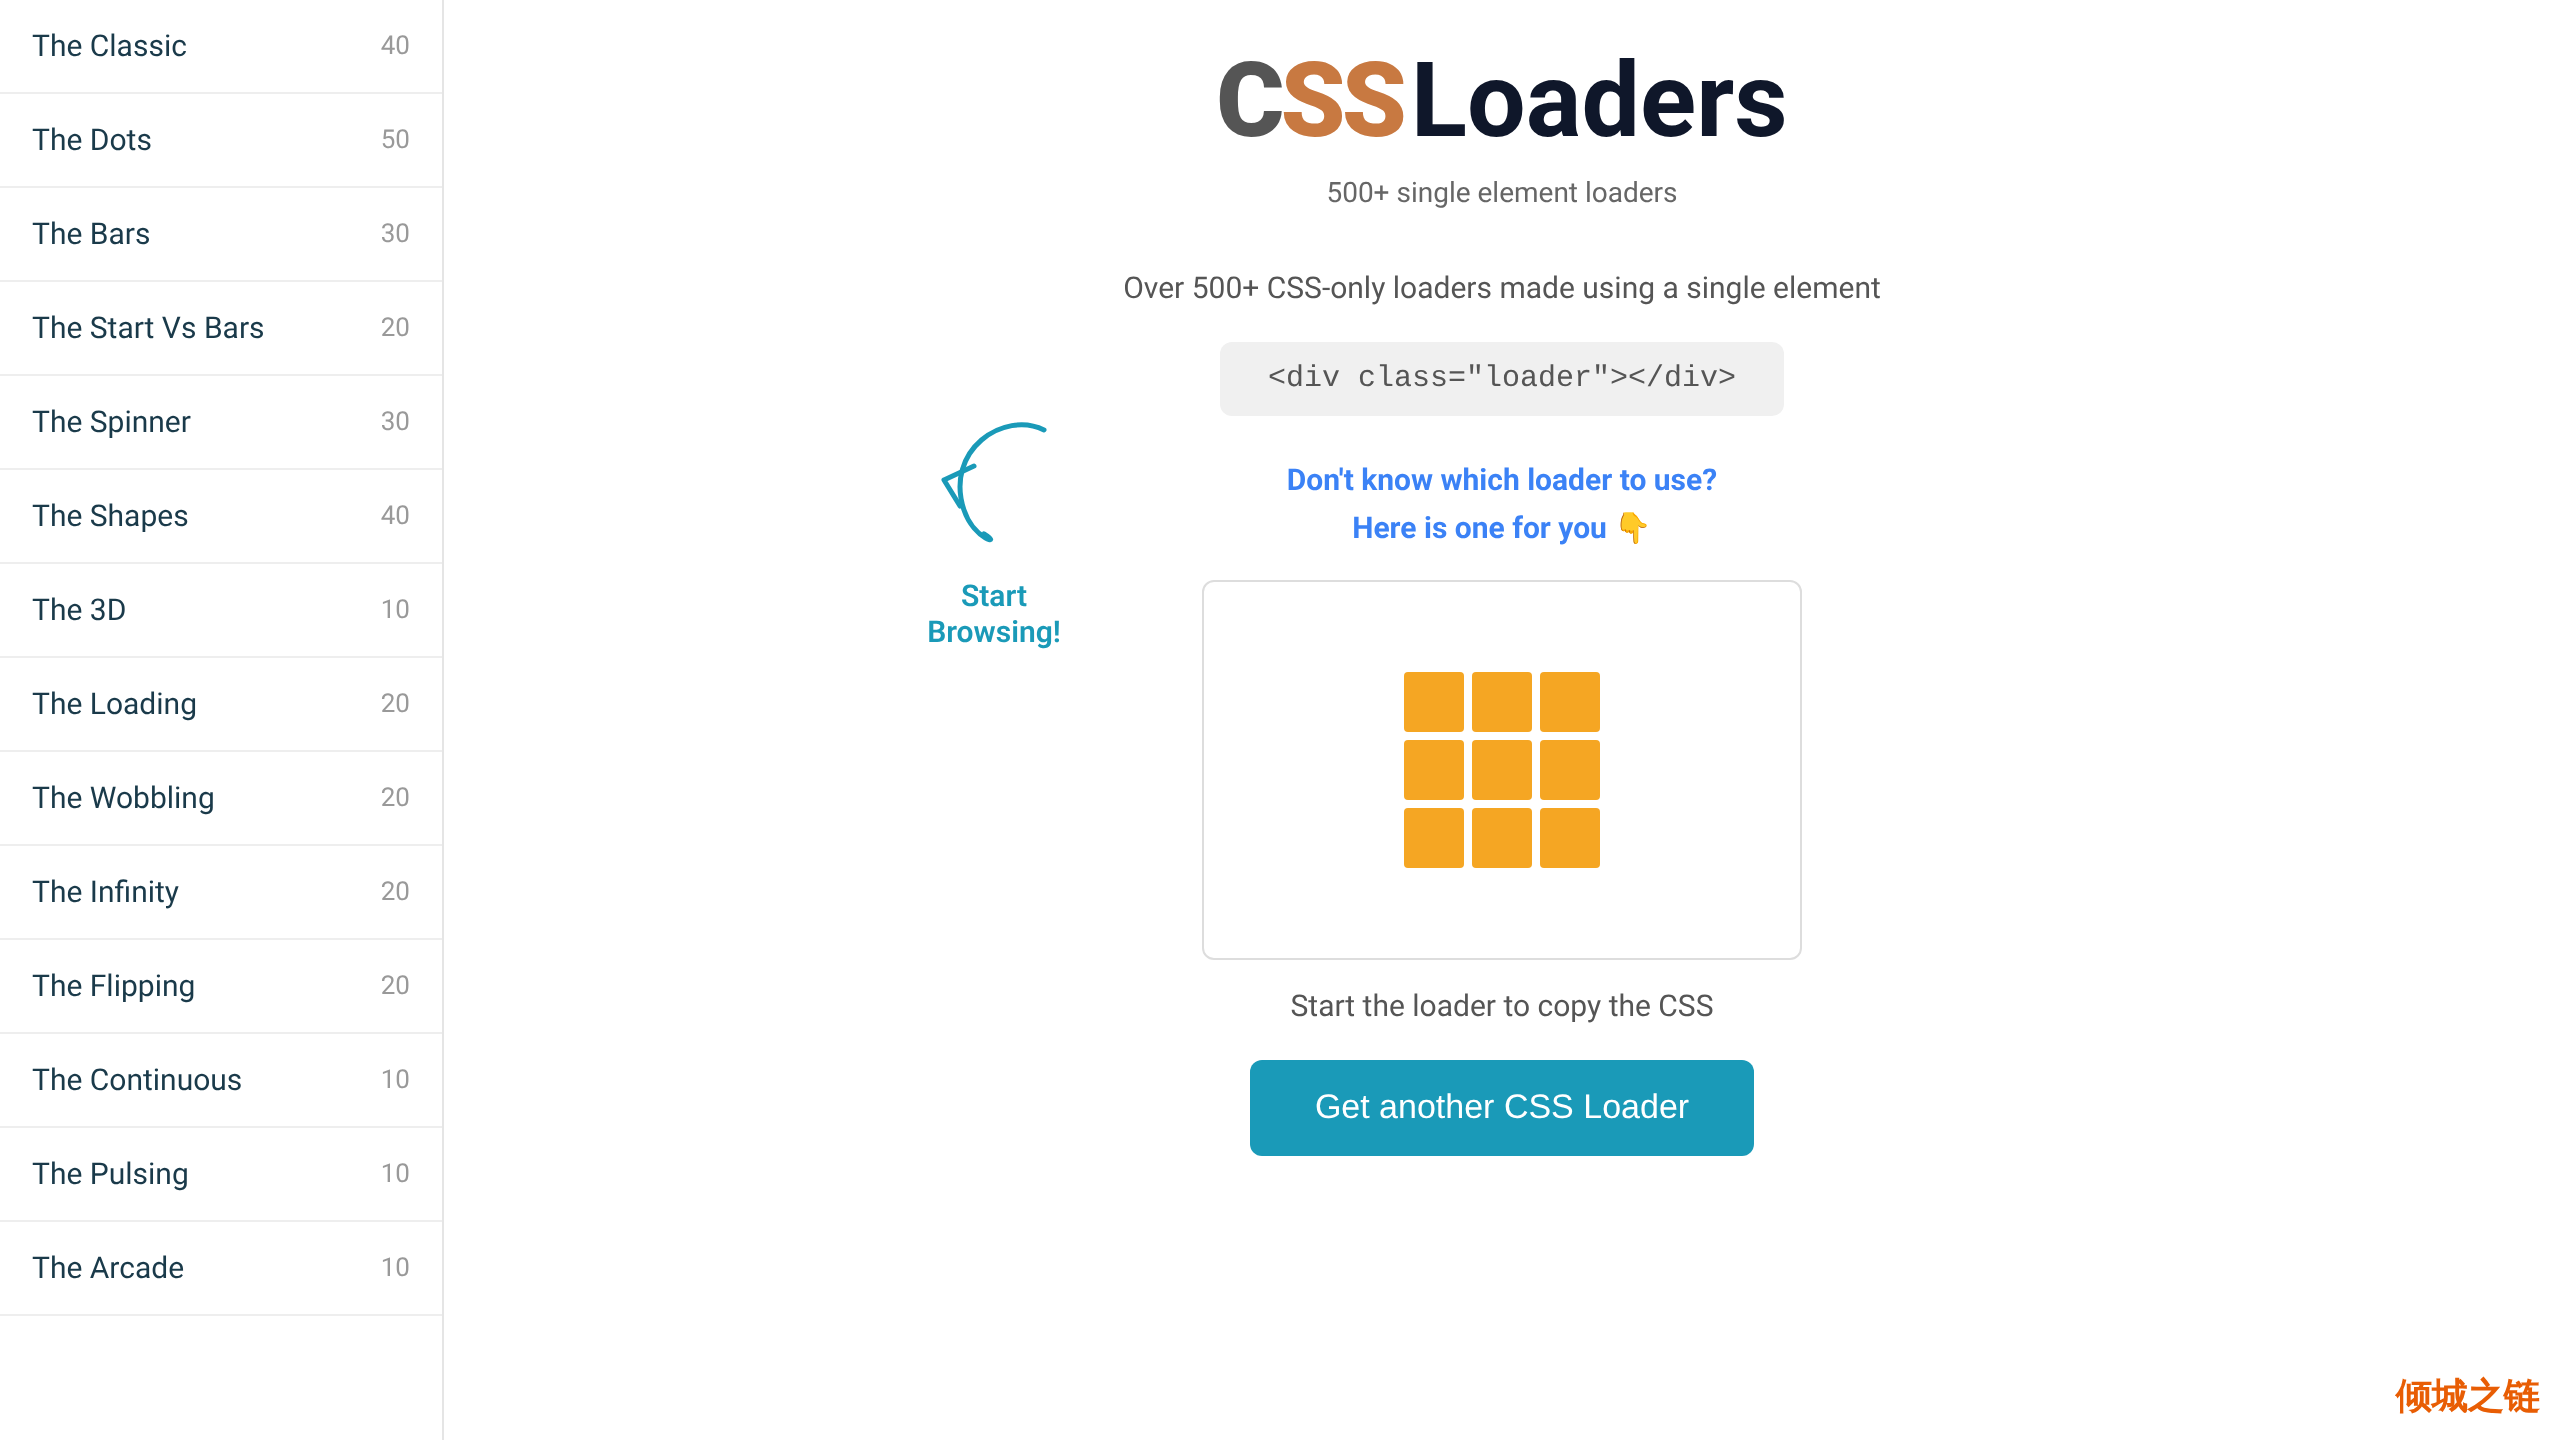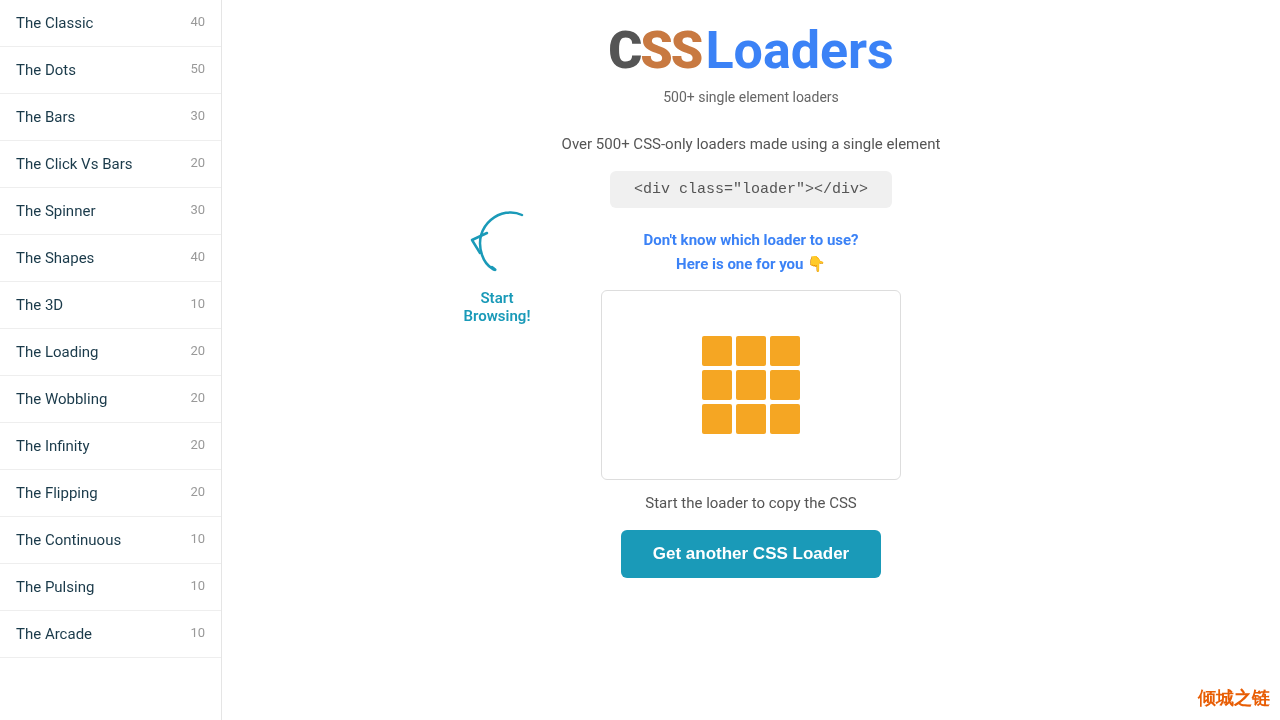--- a/index.html
+++ b/index.html
@@ -8,21 +8,21 @@
     
     #sidebar {
       width: 222px;
       min-width: 222px;
       border-right: 1px solid #e5e5e5;
       overflow-y: auto;
       background: #fff;
     }
     .sidebar-item {
       display: flex;
-      align-items: flex-start;
+      align-items: center;
       justify-content: space-between;
       padding: 14px 16px;
       border-bottom: 1px solid #eee;
       cursor: pointer;
       color: #1a3a4a;
       font-size: 15px;
     }
     .sidebar-item .count {
       font-size: 13px;
       color: #999;
@@ -56,21 +56,21 @@
       font-size: 52px;
       font-weight: 900;
       color: #555;
       letter-spacing: -2px;
     }
     .logo-css .s1 { color: #c87941; }
     .logo-css .s2 { color: #c87941; }
     .logo-loaders {
       font-size: 52px;
       font-weight: 700;
-      color: #3b82f6;
+      color: #0f172a;
       margin-left: 4px;
     }
     .logo-subtitle {
       font-size: 14px;
       color: #666;
       margin-top: 8px;
     }
 
     
     .hero-title {
@@ -155,21 +155,21 @@
 
     
     .get-btn {
       background: #1a9ab8;
       color: #fff;
       border: none;
       border-radius: 6px;
       padding: 14px 32px;
       font-size: 17px;
       cursor: pointer;
-      font-weight: 700;
+      font-weight: 400;
     }
 
     
     .arrow-annotation {
       position: absolute;
       left: 230px;
       top: 195px;
       display: flex;
       flex-direction: column;
       align-items: center;
@@ -207,21 +207,21 @@
     </div>
     <div class="sidebar-item">
       <span>The Dots</span>
       <span class="count">50</span>
     </div>
     <div class="sidebar-item">
       <span>The Bars</span>
       <span class="count">30</span>
     </div>
     <div class="sidebar-item">
-      <span>The Click Vs Bars</span>
+      <span>The Start Vs Bars</span>
       <span class="count">20</span>
     </div>
     <div class="sidebar-item">
       <span>The Spinner</span>
       <span class="count">30</span>
     </div>
     <div class="sidebar-item">
       <span>The Shapes</span>
       <span class="count">40</span>
     </div>

